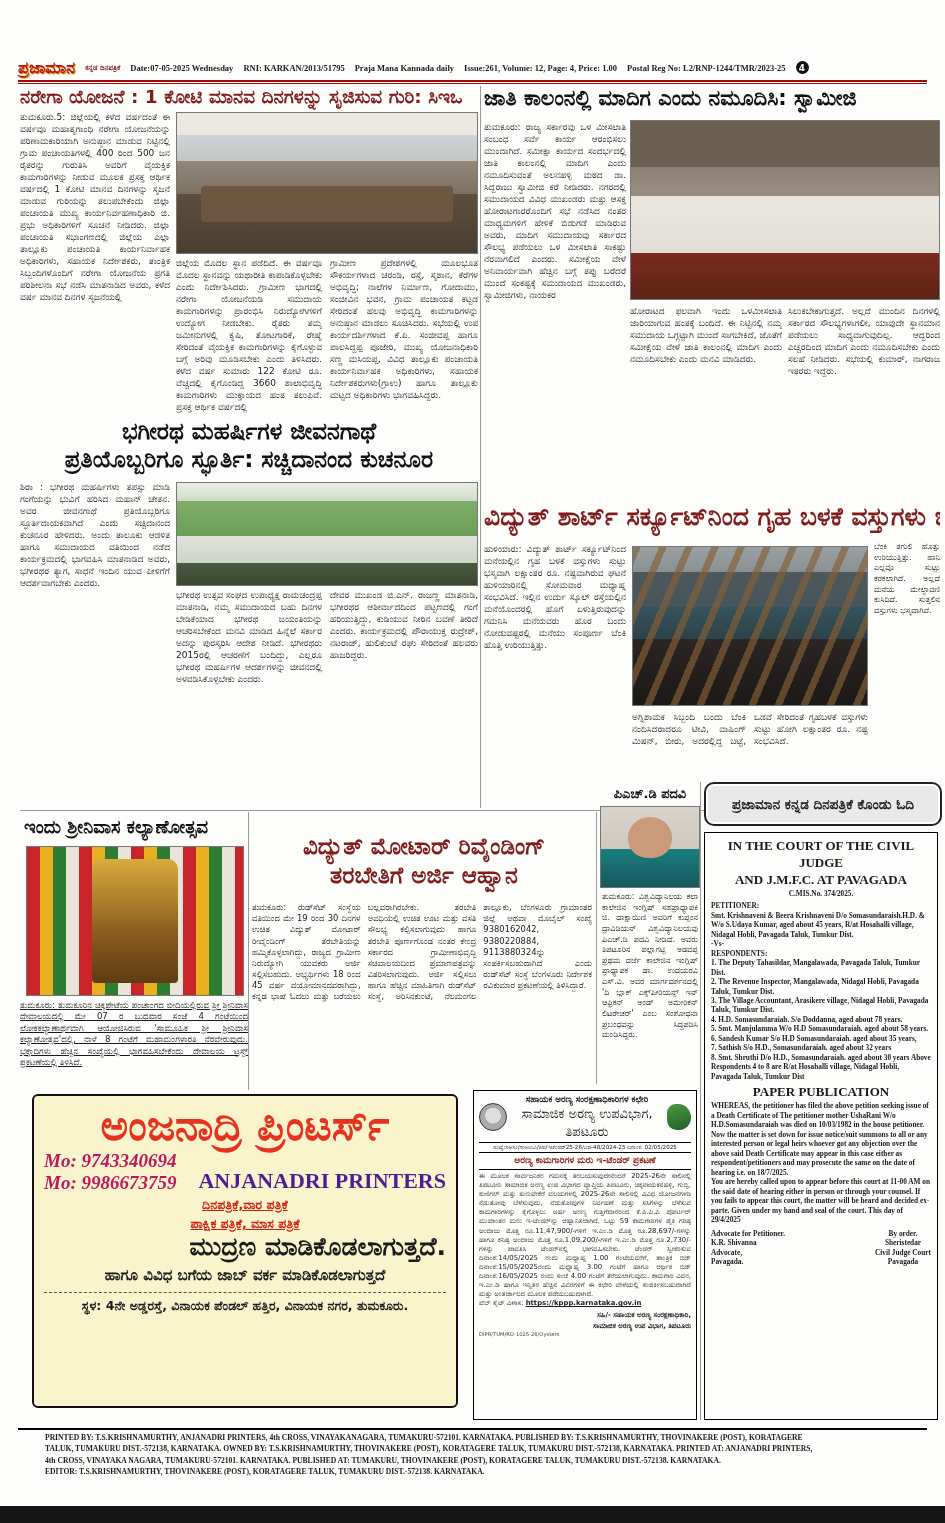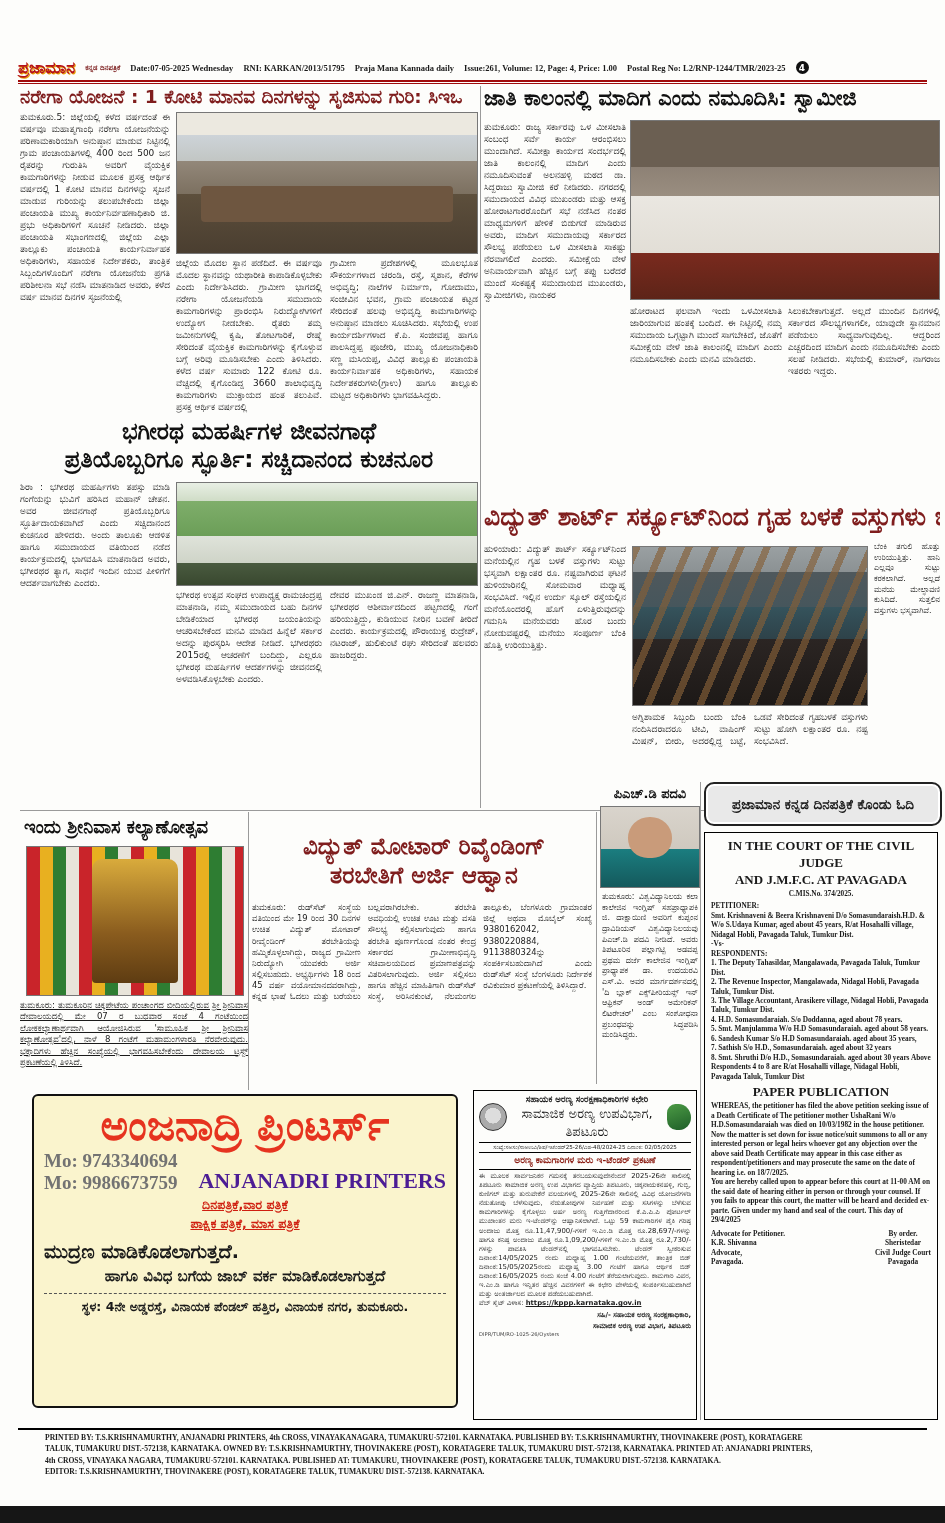--- a/index.html
+++ b/index.html
@@ -55,24 +55,24 @@
   #tender .ref{font-size:5.6px;border-top:1px solid #000;border-bottom:1px solid #000;padding:1px 0;margin:2px 0;text-align:center;}
   #tender .title{color:#8a1a10;font-weight:bold;font-size:9px;text-align:center;border-bottom:1px solid #000;padding-bottom:2px;margin-bottom:2px;}
   #tender .body{text-align:justify;}
   #tender .web{font-weight:bold;text-decoration:underline;}
   #tender .sign{text-align:right;font-weight:bold;margin-top:2px;}
   #tender .code{font-size:5.2px;color:#444;}
   
   #ad{border:2.5px solid #111;border-radius:6px;background:#faf4cd;box-sizing:border-box;padding:8px 10px;overflow:hidden;}
   #ad-title{color:#e6331f;font-size:42px;font-weight:bold;text-align:center;line-height:1.05;}
   #ad-row{display:flex;justify-content:space-between;align-items:flex-end;margin-top:2px;}
-  .ad-mo{font-size:19px;font-weight:bold;color:#737373;font-family:"Liberation Serif",serif;}
+  .ad-mo{font-size:19px;font-weight:bold;color:#be185d;font-family:"Liberation Serif",serif;font-style:italic;}
   #ad-en{color:#4c1d95;font-size:22px;font-weight:bold;font-family:"Liberation Serif",serif;}
   .ad-red{color:#cf1f10;font-weight:bold;font-size:12.5px;text-decoration:underline;text-align:center;margin-top:3px;}
-  #ad-big{font-size:19px;font-weight:bold;text-align:left;margin-top:8px;}
+  #ad-big{font-size:25px;font-weight:bold;text-align:right;margin-top:0;}
   #ad-mid{font-size:15px;font-weight:bold;text-align:center;margin-top:4px;}
   #ad-dash{border-top:1.5px dashed #555;margin:8px 0 5px;}
   #ad-addr{font-size:12.5px;font-weight:bold;text-align:center;}
   
   #footer-rule{left:18px;top:1428px;width:909px;border-top:2.5px solid #000;}
   .fline{font-family:"Liberation Serif",serif;font-size:7.6px;font-weight:bold;line-height:1.5;}
   #bottom-bar{left:0;top:1506px;width:945px;height:17px;background:#161616;}
 </style>
 </head>
 <body>

